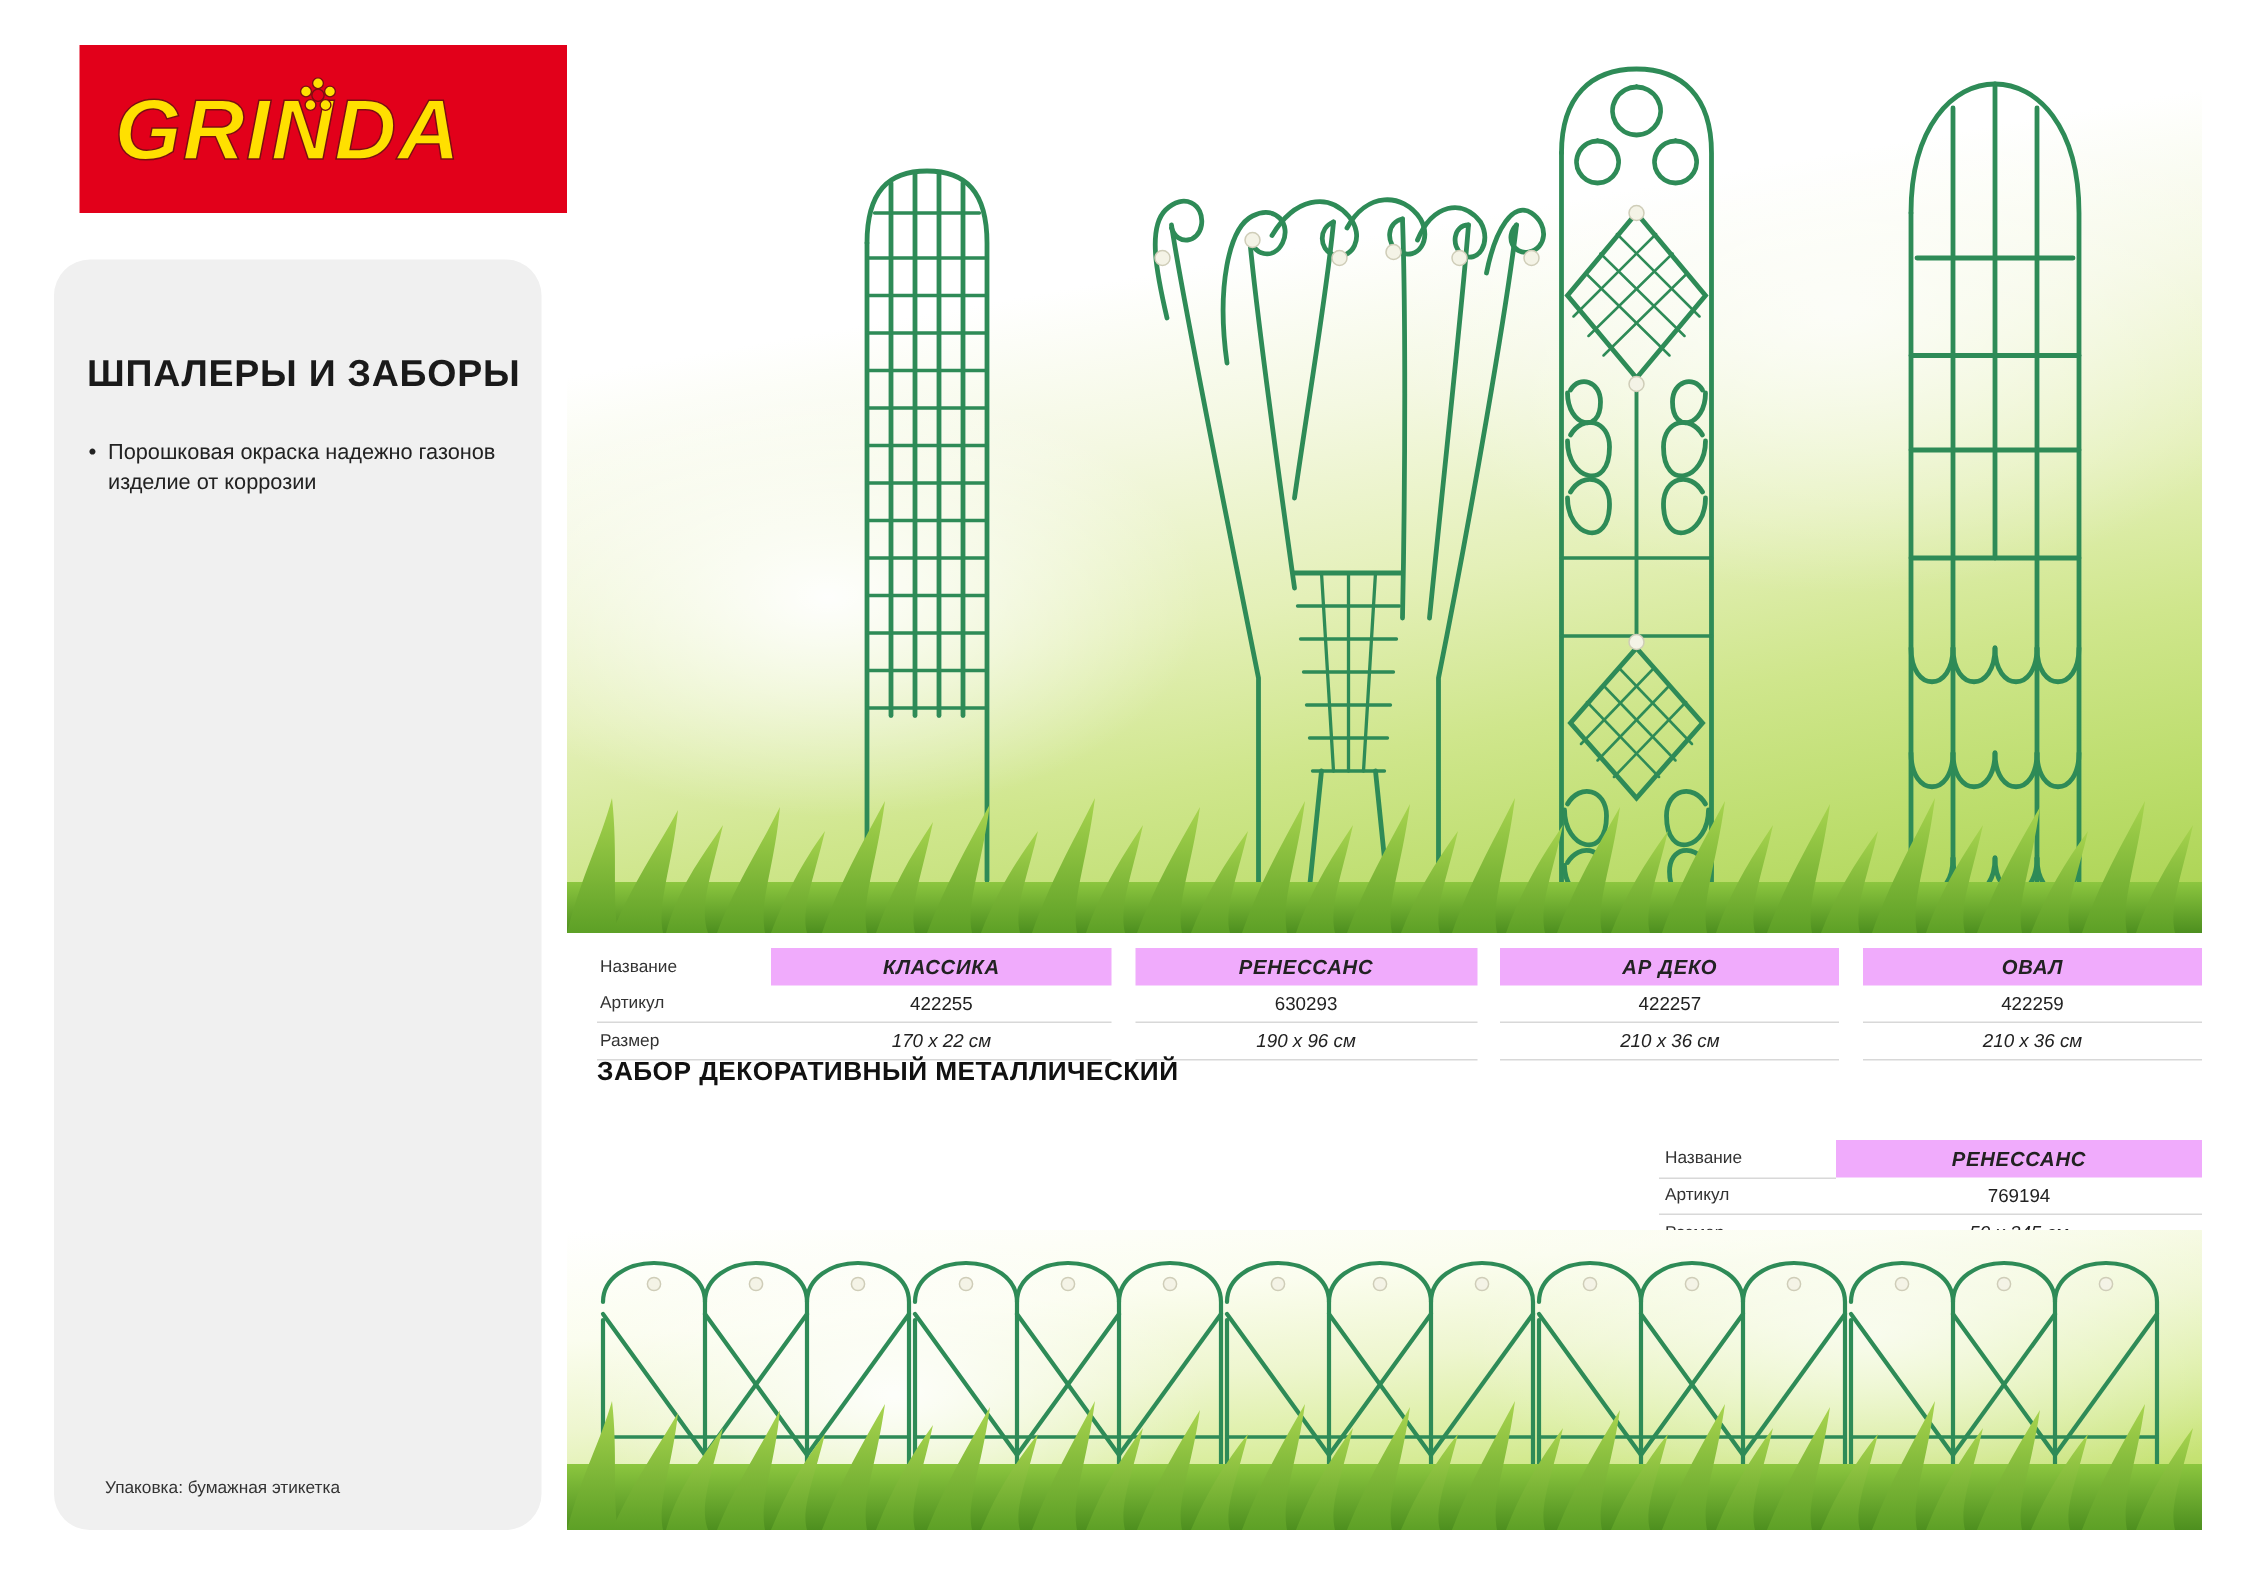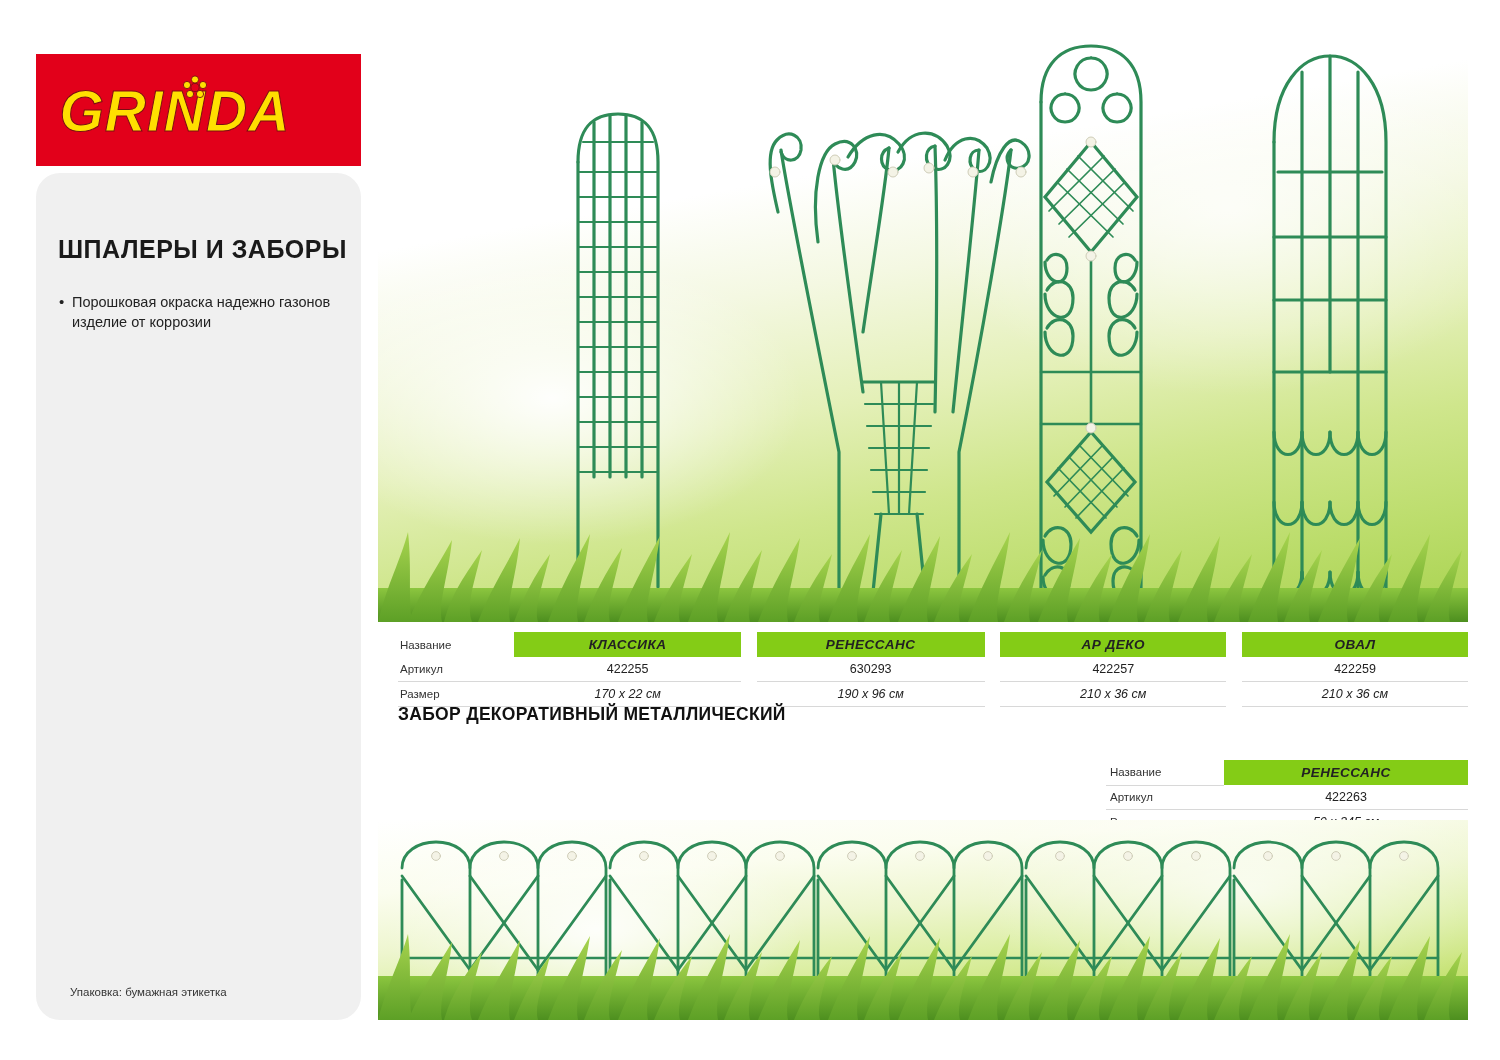--- a/index.html
+++ b/index.html
@@ -16,27 +16,26 @@
   
   .left-col {
     position: absolute;
     left: 36px;
     top: 30px;
     width: 325px;
     height: 990px;
   }
   .logo-box {
     position: absolute;
-    left: 0; top: 0;
+    left: 17px; top: 0;
     width: 325px; height: 112px;
     background: #e2001a;
     display: flex;
     align-items: center;
     justify-content: center;
-    margin-top: 24px;
   }
   .logo-wrap {
     position: relative;
     width: 290px;
     height: 70px;
   }
   .logo-text {
     font-family: "Liberation Sans", sans-serif;
     font-weight: bold;
     font-style: italic;
@@ -182,21 +181,21 @@
   }
   .spec-table td.rowlabel {
     width: 118px;
     font-size: 11.5px;
     color: #333;
     padding-left: 2px;
   }
   .spec-table td.spacer { width: 16px; border-bottom: none; }
   .spec-table td.val { text-align: center; width: 232px; }
   .name-cell {
-    background: #84cc16;
+    background: #f0abfc;
     color: #fff;
     font-weight: bold;
     font-style: italic;
     text-align: center;
     font-size: 13.5px;
     letter-spacing: 0.5px;
     padding: 5px 4px;
     border-bottom: none !important;
   }
   .spec-table tr.row-name td { border-bottom: none; }
@@ -540,21 +539,21 @@
 
 <div class="spec-table2">
   <table>
     <tbody>
         <tr>
       <td class="rowlabel">Название</td>
       <td class="name-cell">РЕНЕССАНС</td>
     </tr>
     <tr>
       <td class="rowlabel">Артикул</td>
-      <td class="val">422263</td>
+      <td class="val">769194</td>
     </tr>
     <tr>
       <td class="rowlabel">Размер</td>
       <td class="val italic-val">50 x 345 см</td>
     </tr>
   </tbody>
     </table>
 </div>
 
 <div class="hero2">

